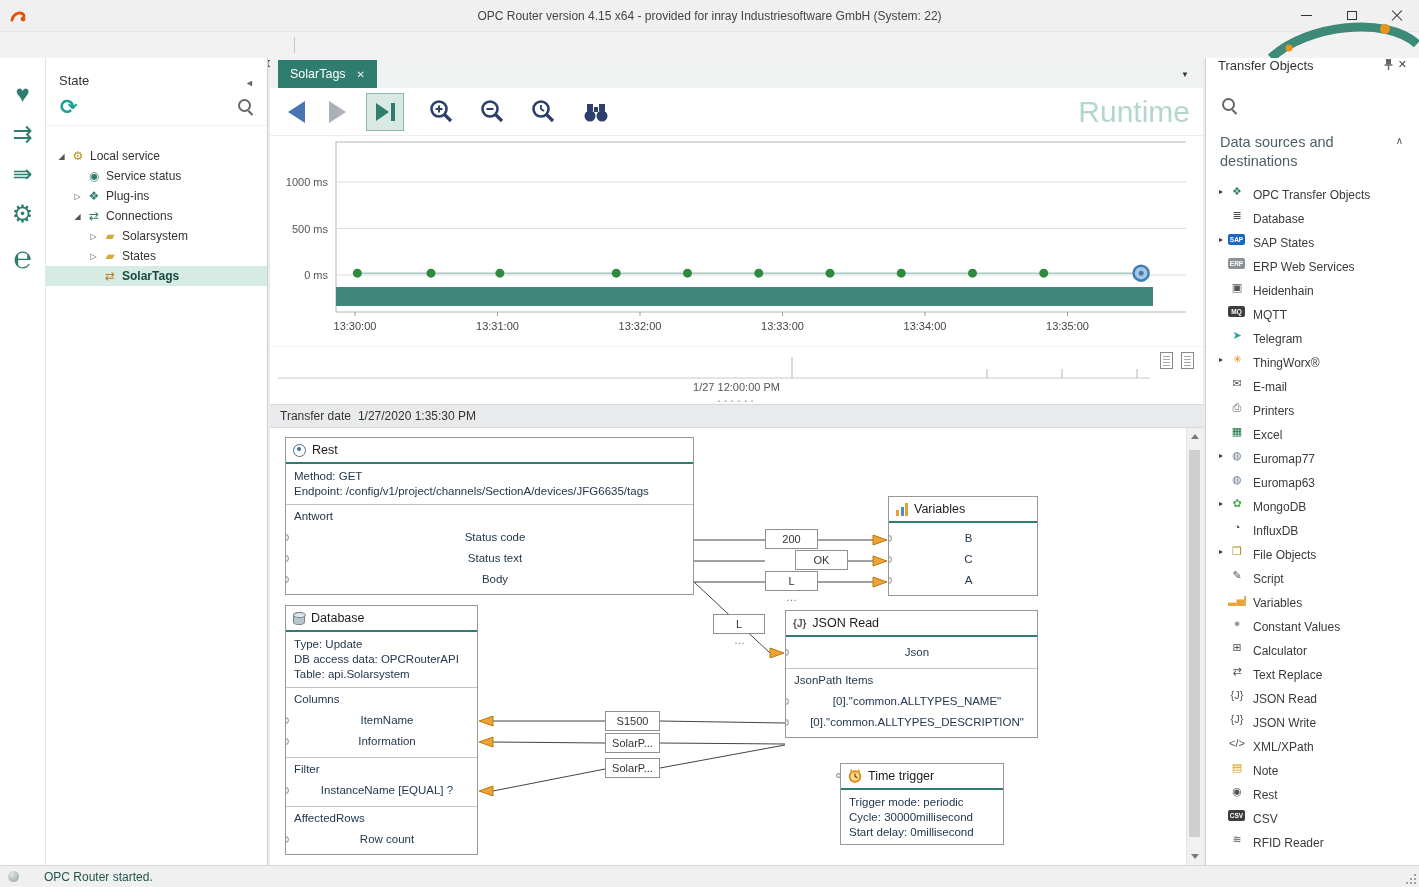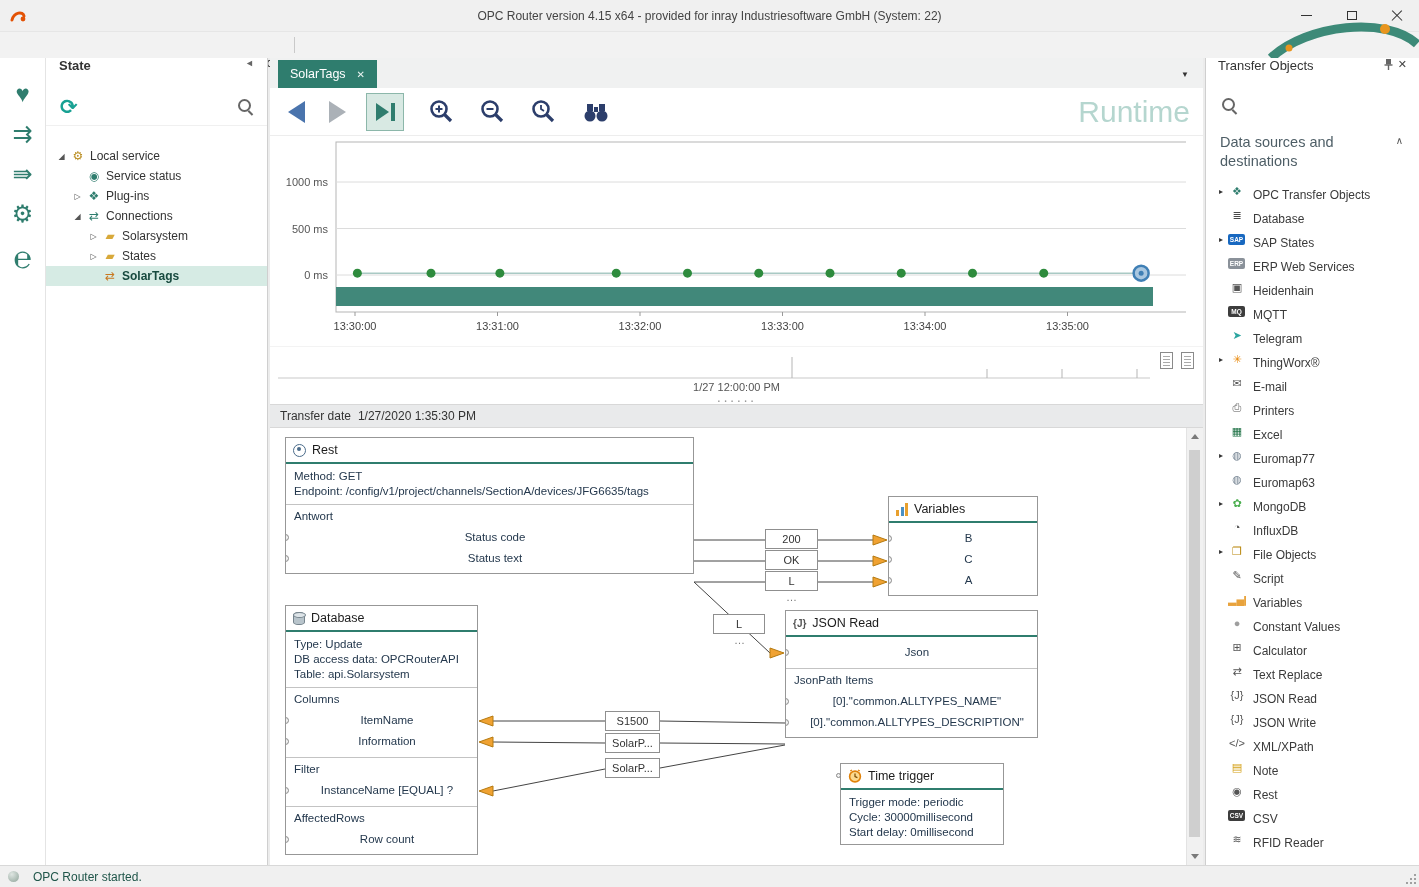--- a/index.html
+++ b/index.html
@@ -30,21 +30,21 @@
 
   
   .app{position:absolute;top:58px;left:0;right:0;bottom:22px;display:flex;z-index:2;}
 
   .iconstrip{width:46px;background:#fff;border-right:1px solid #e4e4e4;display:flex;flex-direction:column;align-items:center;padding-top:24px;gap:16px;flex:none;}
   .strip-ic{color:var(--teal);font-size:24px;line-height:1;}
   .strip-ic.logo{font-size:31px;font-weight:bold;}
 
   
   .state-panel{width:222px;background:#fff;border-right:1px solid #cfcfcf;display:flex;flex-direction:column;flex:none;}
-  .sp-header{height:30px;display:flex;align-items:flex-start;padding:0 13px;font-size:13px;color:#333;font-weight:bold;}
+  .sp-header{height:30px;display:flex;align-items:flex-end;padding:0 13px;font-size:13px;color:#333;}
   .sp-collapse{margin-left:auto;font-size:9px;color:#666;}
   .sp-toolbar{height:38px;display:flex;align-items:center;padding:0 14px;border-bottom:1px solid #f0f0f0;}
   .sp-refresh{font-size:21px;color:#18a193;font-weight:bold;line-height:1;}
   .mag{position:relative;width:15px;height:15px;display:inline-block;}
   .mag::before{content:'';position:absolute;left:0;top:0;width:9px;height:9px;border:2px solid #666;border-radius:50%;}
   .mag::after{content:'';position:absolute;left:10.5px;top:10.5px;width:6px;height:2px;background:#666;transform:rotate(45deg);transform-origin:0 0;}
   .sp-search{margin-left:auto;}
   .tree{padding-top:20px;font-size:12px;color:#333;}
   .tree-row{height:20px;display:flex;align-items:center;white-space:nowrap;}
   .tree-row.selected{background:#d6ebe4;}
@@ -133,21 +133,21 @@
   .to-section-label{display:block;width:152px;font-size:14.5px;line-height:19px;color:#4e5e66;}
   .to-chevron{position:absolute;right:4px;top:2px;font-size:10px;color:#555;}
   .to-list{flex:1;overflow:hidden;margin-top:8px;}
   .to-item{height:24px;display:flex;align-items:center;padding-left:8px;white-space:nowrap;}
   .to-arrow{width:14px;font-size:8px;color:#333;text-align:center;flex:none;}
   .to-ico{width:18px;text-align:center;font-size:11px;flex:none;overflow:hidden;}
   .to-tile{height:11px;min-width:17px;border-radius:2px;color:#fff;font-size:6.5px;font-weight:bold;display:flex;align-items:center;justify-content:center;padding:0 1px;flex:none;margin:0 1px 0 0;}
   .to-label{padding-left:7px;font-size:12px;color:#3a3a3a;margin-top:8px;}
 
   
-  .statusbar{position:absolute;left:0;right:0;bottom:0;height:22px;background:#f0f0f0;border-top:1px solid #d8d8d8;display:flex;align-items:center;padding-left:8px;gap:14px;z-index:3;}
+  .statusbar{position:absolute;left:0;right:0;bottom:0;height:22px;background:#f0f0f0;border-top:1px solid #d8d8d8;display:flex;align-items:center;padding-left:8px;gap:25px;z-index:3;}
   .sb-dot{width:11px;height:11px;border-radius:50%;background:radial-gradient(circle at 35% 30%,#dfe6e2,#8fa49a);flex:none;}
   .sb-text{font-size:12px;color:#20564a;}
   .sb-grip{position:absolute;right:2px;bottom:2px;width:13px;height:13px;}
   .sb-grip::before{content:'';position:absolute;right:1px;bottom:1px;width:2px;height:2px;background:#a0a0a0;box-shadow:-4px 0 0 #a0a0a0,-8px 0 0 #a0a0a0,0 -4px 0 #a0a0a0,-4px -4px 0 #a0a0a0,0 -8px 0 #a0a0a0;}
 </style>
 </head>
 <body>
 
 <div class="titlebar">
   <svg class="tb-appicon" viewBox="0 0 18 18">
@@ -372,20 +372,21 @@
         <div class="node-header">
           <span class="ic-rest"></span>
           <span>Rest</span>
         </div>
         <div class="node-body">
             <div class="row-prop">Method: GET</div>
             <div class="row-prop">Endpoint: /config/v1/project/channels/SectionA/devices/JFG6635/tags</div>
             <div class="row-group">Antwort</div>
             <div class="row-port">Status code</div>
             <div class="row-port">Status text</div>
+            <div class="row-port">Body</div>
           </div>
       </div>
 
       <div class="node node-vars">
         <div class="node-header">
           <span class="ic-bars">
               <i></i>
               <i></i>
               <i></i>
             </span>
@@ -441,21 +442,21 @@
           <span>Time trigger</span>
         </div>
         <div class="node-body">
             <div class="row-prop">Trigger mode: periodic</div>
             <div class="row-prop">Cycle: 30000millisecond</div>
             <div class="row-prop">Start delay: 0millisecond</div>
           </div>
       </div>
 
       <div class="vbox" style="left:495px;top:101px">200</div>
-      <div class="vbox" style="left:495px;top:122px">OK</div>
+      <div class="vbox" style="left:525px;top:122px">OK</div>
       <div class="vbox" style="left:495px;top:143px">L</div>
       <div class="vmore" style="left:495px;top:165px">…</div>
       <div class="vbox w52" style="left:443px;top:186px">L</div>
       <div class="vmore" style="left:443px;top:208px">…</div>
       <div class="vbox w55" style="left:335px;top:283px">S1500</div>
       <div class="vbox w55" style="left:335px;top:305px">SolarP...</div>
       <div class="vbox w55" style="left:335px;top:330px">SolarP...</div>
 
       <div class="vscroll">
         <div class="vs-up">

